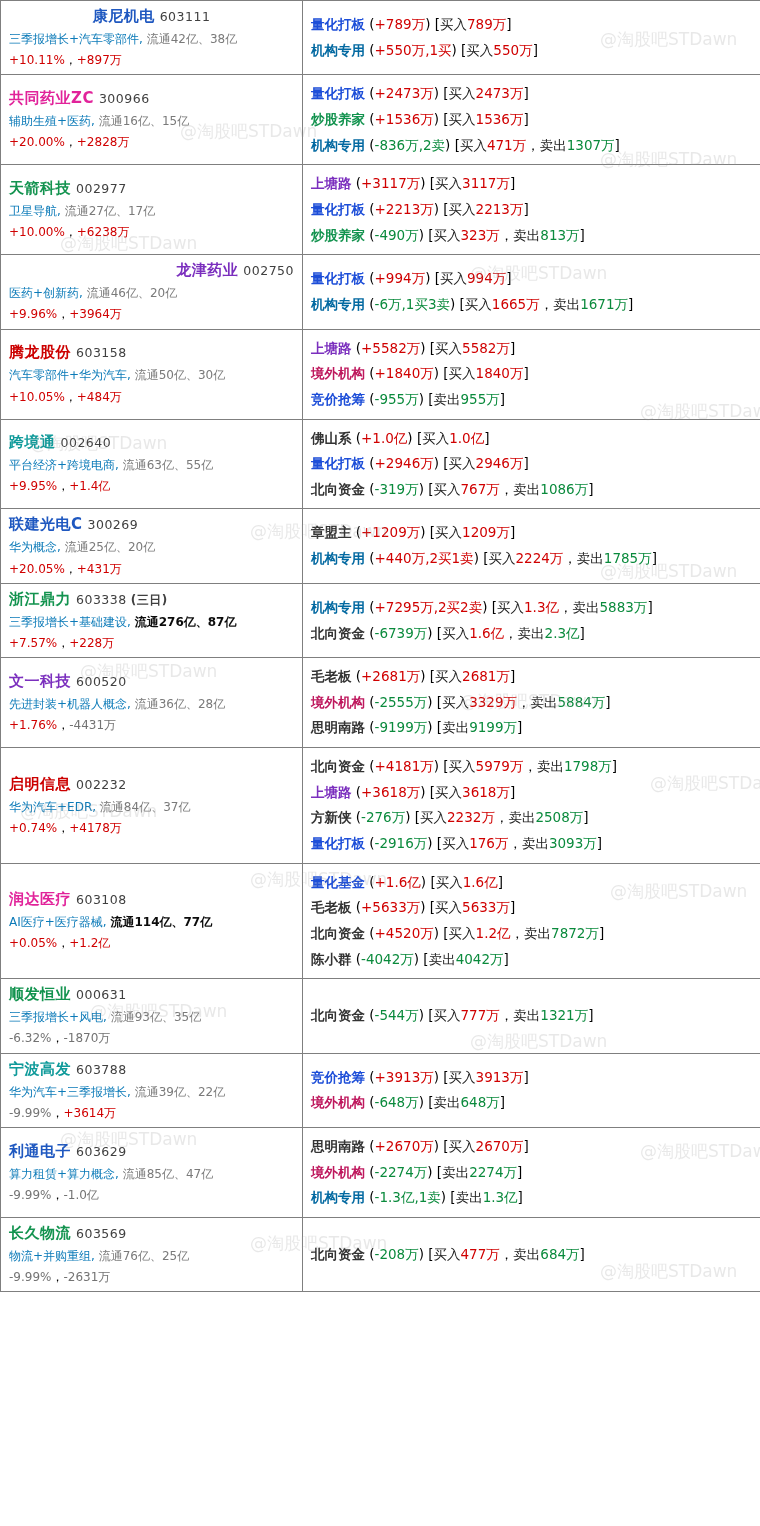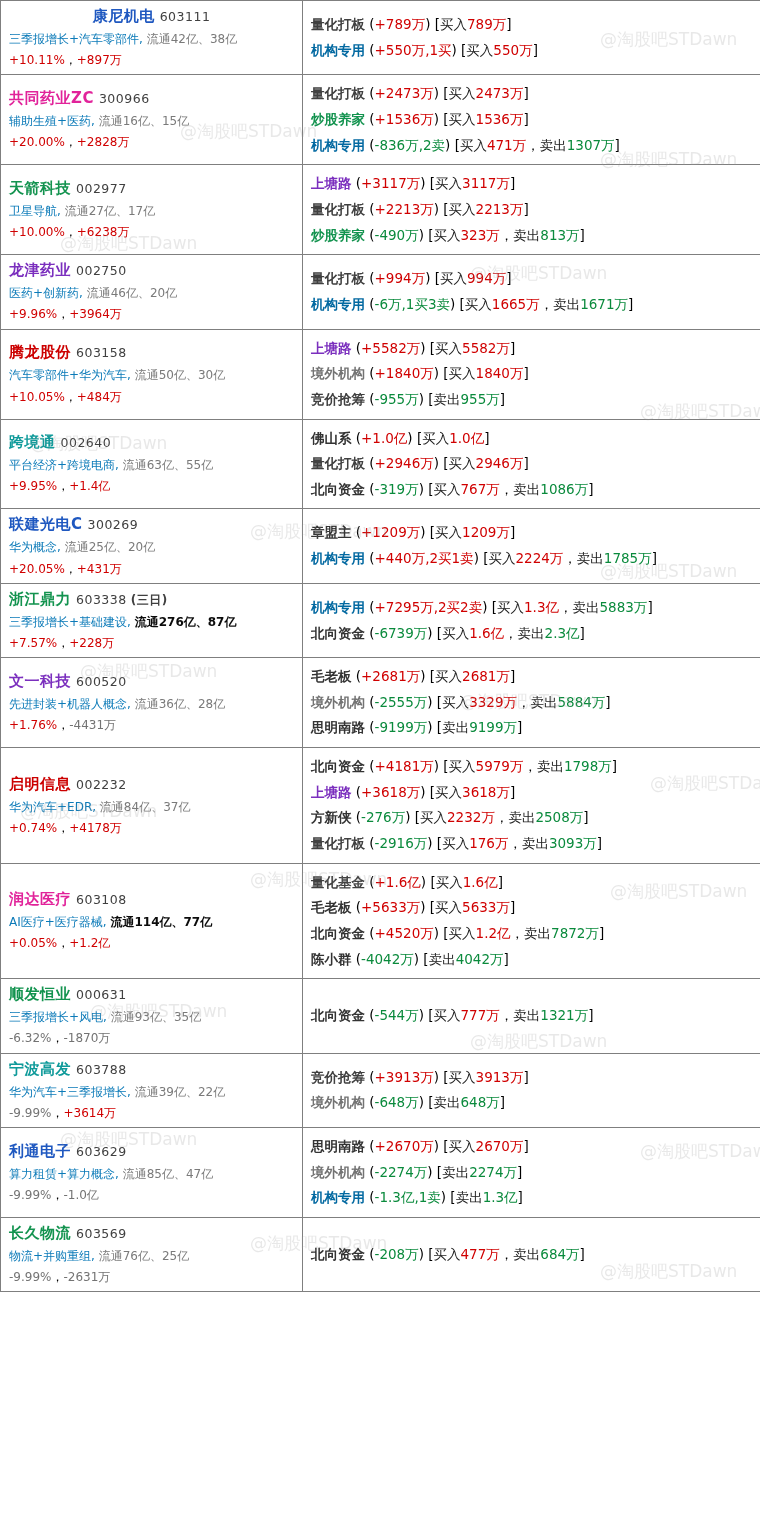--- a/index.html
+++ b/index.html
@@ -15,25 +15,25 @@
   .tags{font-size:12px;margin-top:5px;line-height:1.35;}
   .tag-main{color:#0b7ab8;}
   .tag-flow{color:#7a7a7a;}
   .tag-flow.bold{color:#0b0b0b;font-weight:bold;}
   .chg{font-size:12px;margin-top:5px;line-height:1.35;}
   .up{color:#d00000;}
   .down{color:#737373;}
   .flows{font-size:13.5px;line-height:1.9;}
   .frow{white-space:nowrap;}
   .seat{font-weight:bold;}
-  .s-pink{color:#404040;}
+  .s-pink{color:#1d4ed8;}
   .s-blue{color:#0369a1;}
   .s-green{color:#13934f;}
   .s-purple{color:#7b2fbe;}
-  .s-teal{color:#737373;}
+  .s-teal{color:#be185d;}
   .s-dark{color:#333333;}
   .num-up{color:#d00000;}
   .num-down{color:#0a8a3c;}
   .brk{color:#222;}
   .wm{position:absolute;color:rgba(150,150,150,.22);font-size:17px;font-weight:normal;white-space:nowrap;pointer-events:none;transform:rotate(0deg);}
 </style>
 </head>
 <body>
 
 <div id="sheet">
@@ -75,21 +75,21 @@
           <td class="right">
             <div class="flows">
               <div class="frow"><span class="seat s-purple">上塘路</span> (<span class="num-up">+3117万</span>) [<span class="brk">买入</span><span class="num-up">3117万</span>]</div>
               <div class="frow"><span class="seat s-pink">量化打板</span> (<span class="num-up">+2213万</span>) [<span class="brk">买入</span><span class="num-up">2213万</span>]</div>
               <div class="frow"><span class="seat s-green">炒股养家</span> (<span class="num-down">-490万</span>) [<span class="brk">买入</span><span class="num-up">323万</span>，<span class="brk">卖出</span><span class="num-down">813万</span>]</div>
             </div>
           </td>
         </tr>
         <tr>
           <td class="left">
-            <div class="stock-name" style="color: rgb(123, 47, 190);"><span>龙津药业</span><span class="stock-code">002750</span></div>
+            <div class="stock-name" style="color: rgb(123, 47, 190); text-align: right;"><span>龙津药业</span><span class="stock-code">002750</span></div>
             <div class="tags"><span class="tag-main">医药+创新药,</span> <span class="tag-flow">流通46亿、20亿</span></div>
             <div class="chg"><span class="up">+9.96%</span>，<span class="up">+3964万</span></div>
           </td>
           <td class="right">
             <div class="flows">
               <div class="frow"><span class="seat s-pink">量化打板</span> (<span class="num-up">+994万</span>) [<span class="brk">买入</span><span class="num-up">994万</span>]</div>
               <div class="frow"><span class="seat s-blue">机构专用</span> (<span class="num-down">-6万,1买3卖</span>) [<span class="brk">买入</span><span class="num-up">1665万</span>，<span class="brk">卖出</span><span class="num-down">1671万</span>]</div>
             </div>
           </td>
         </tr>

